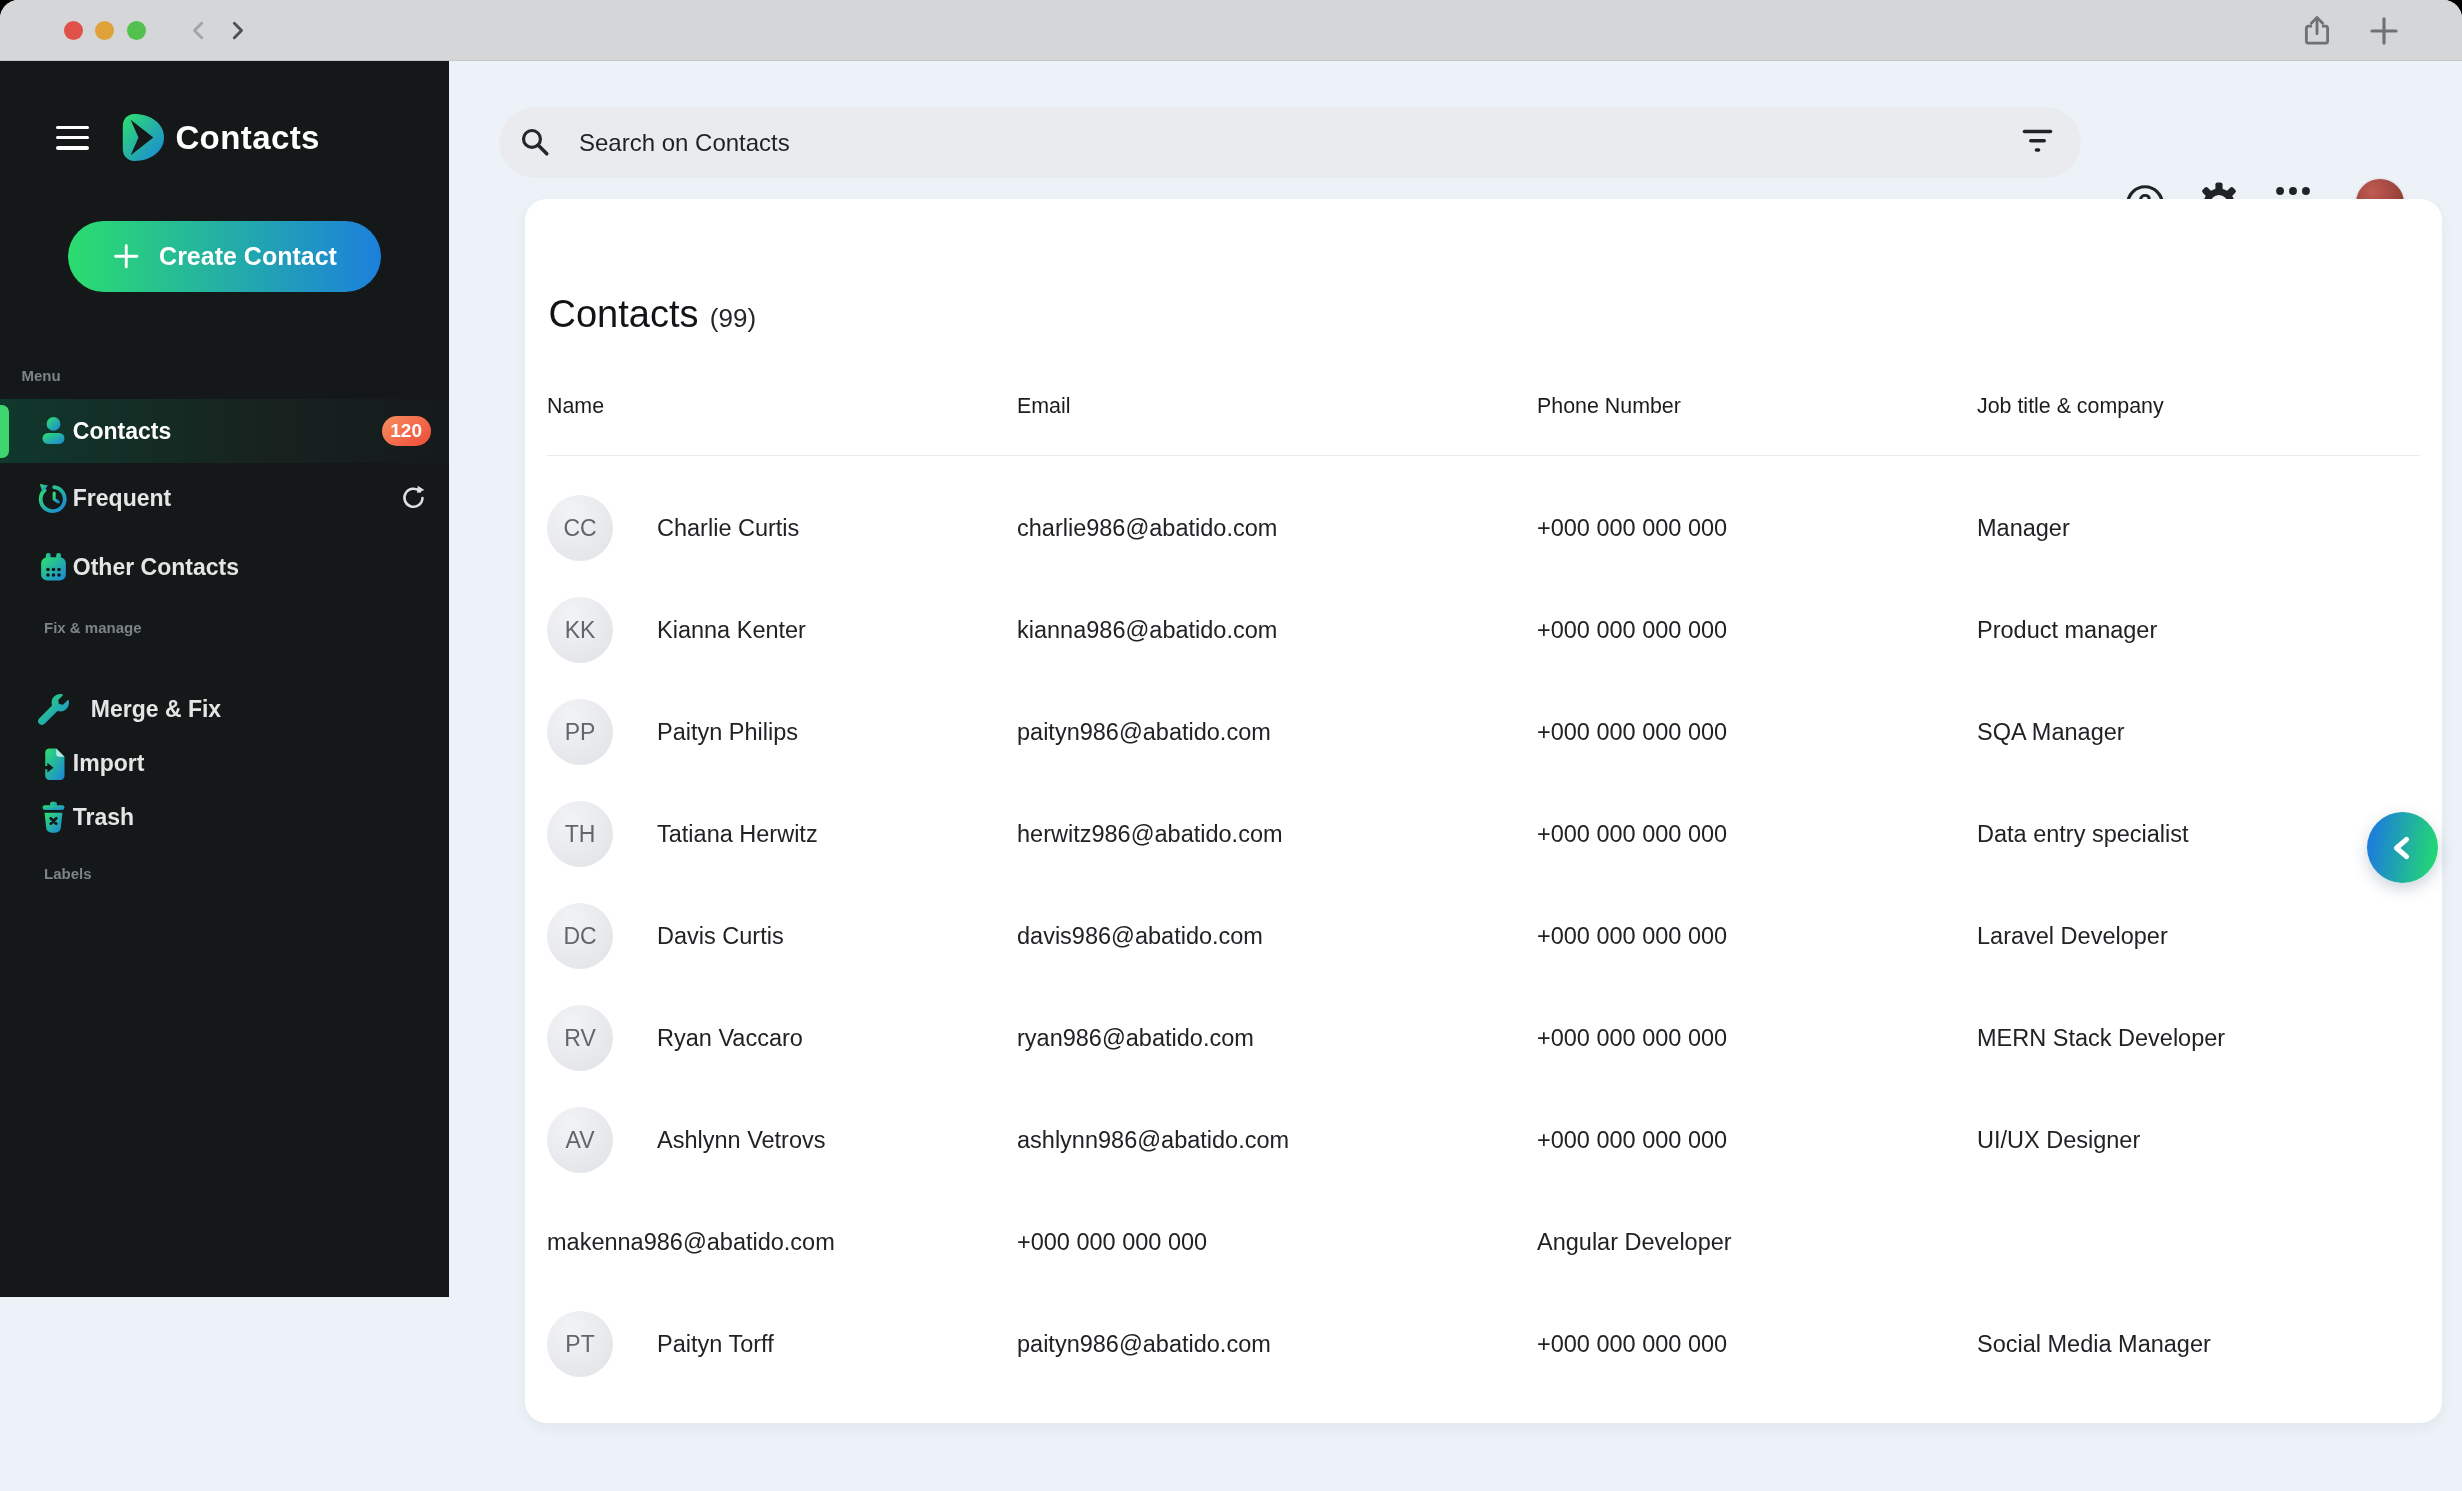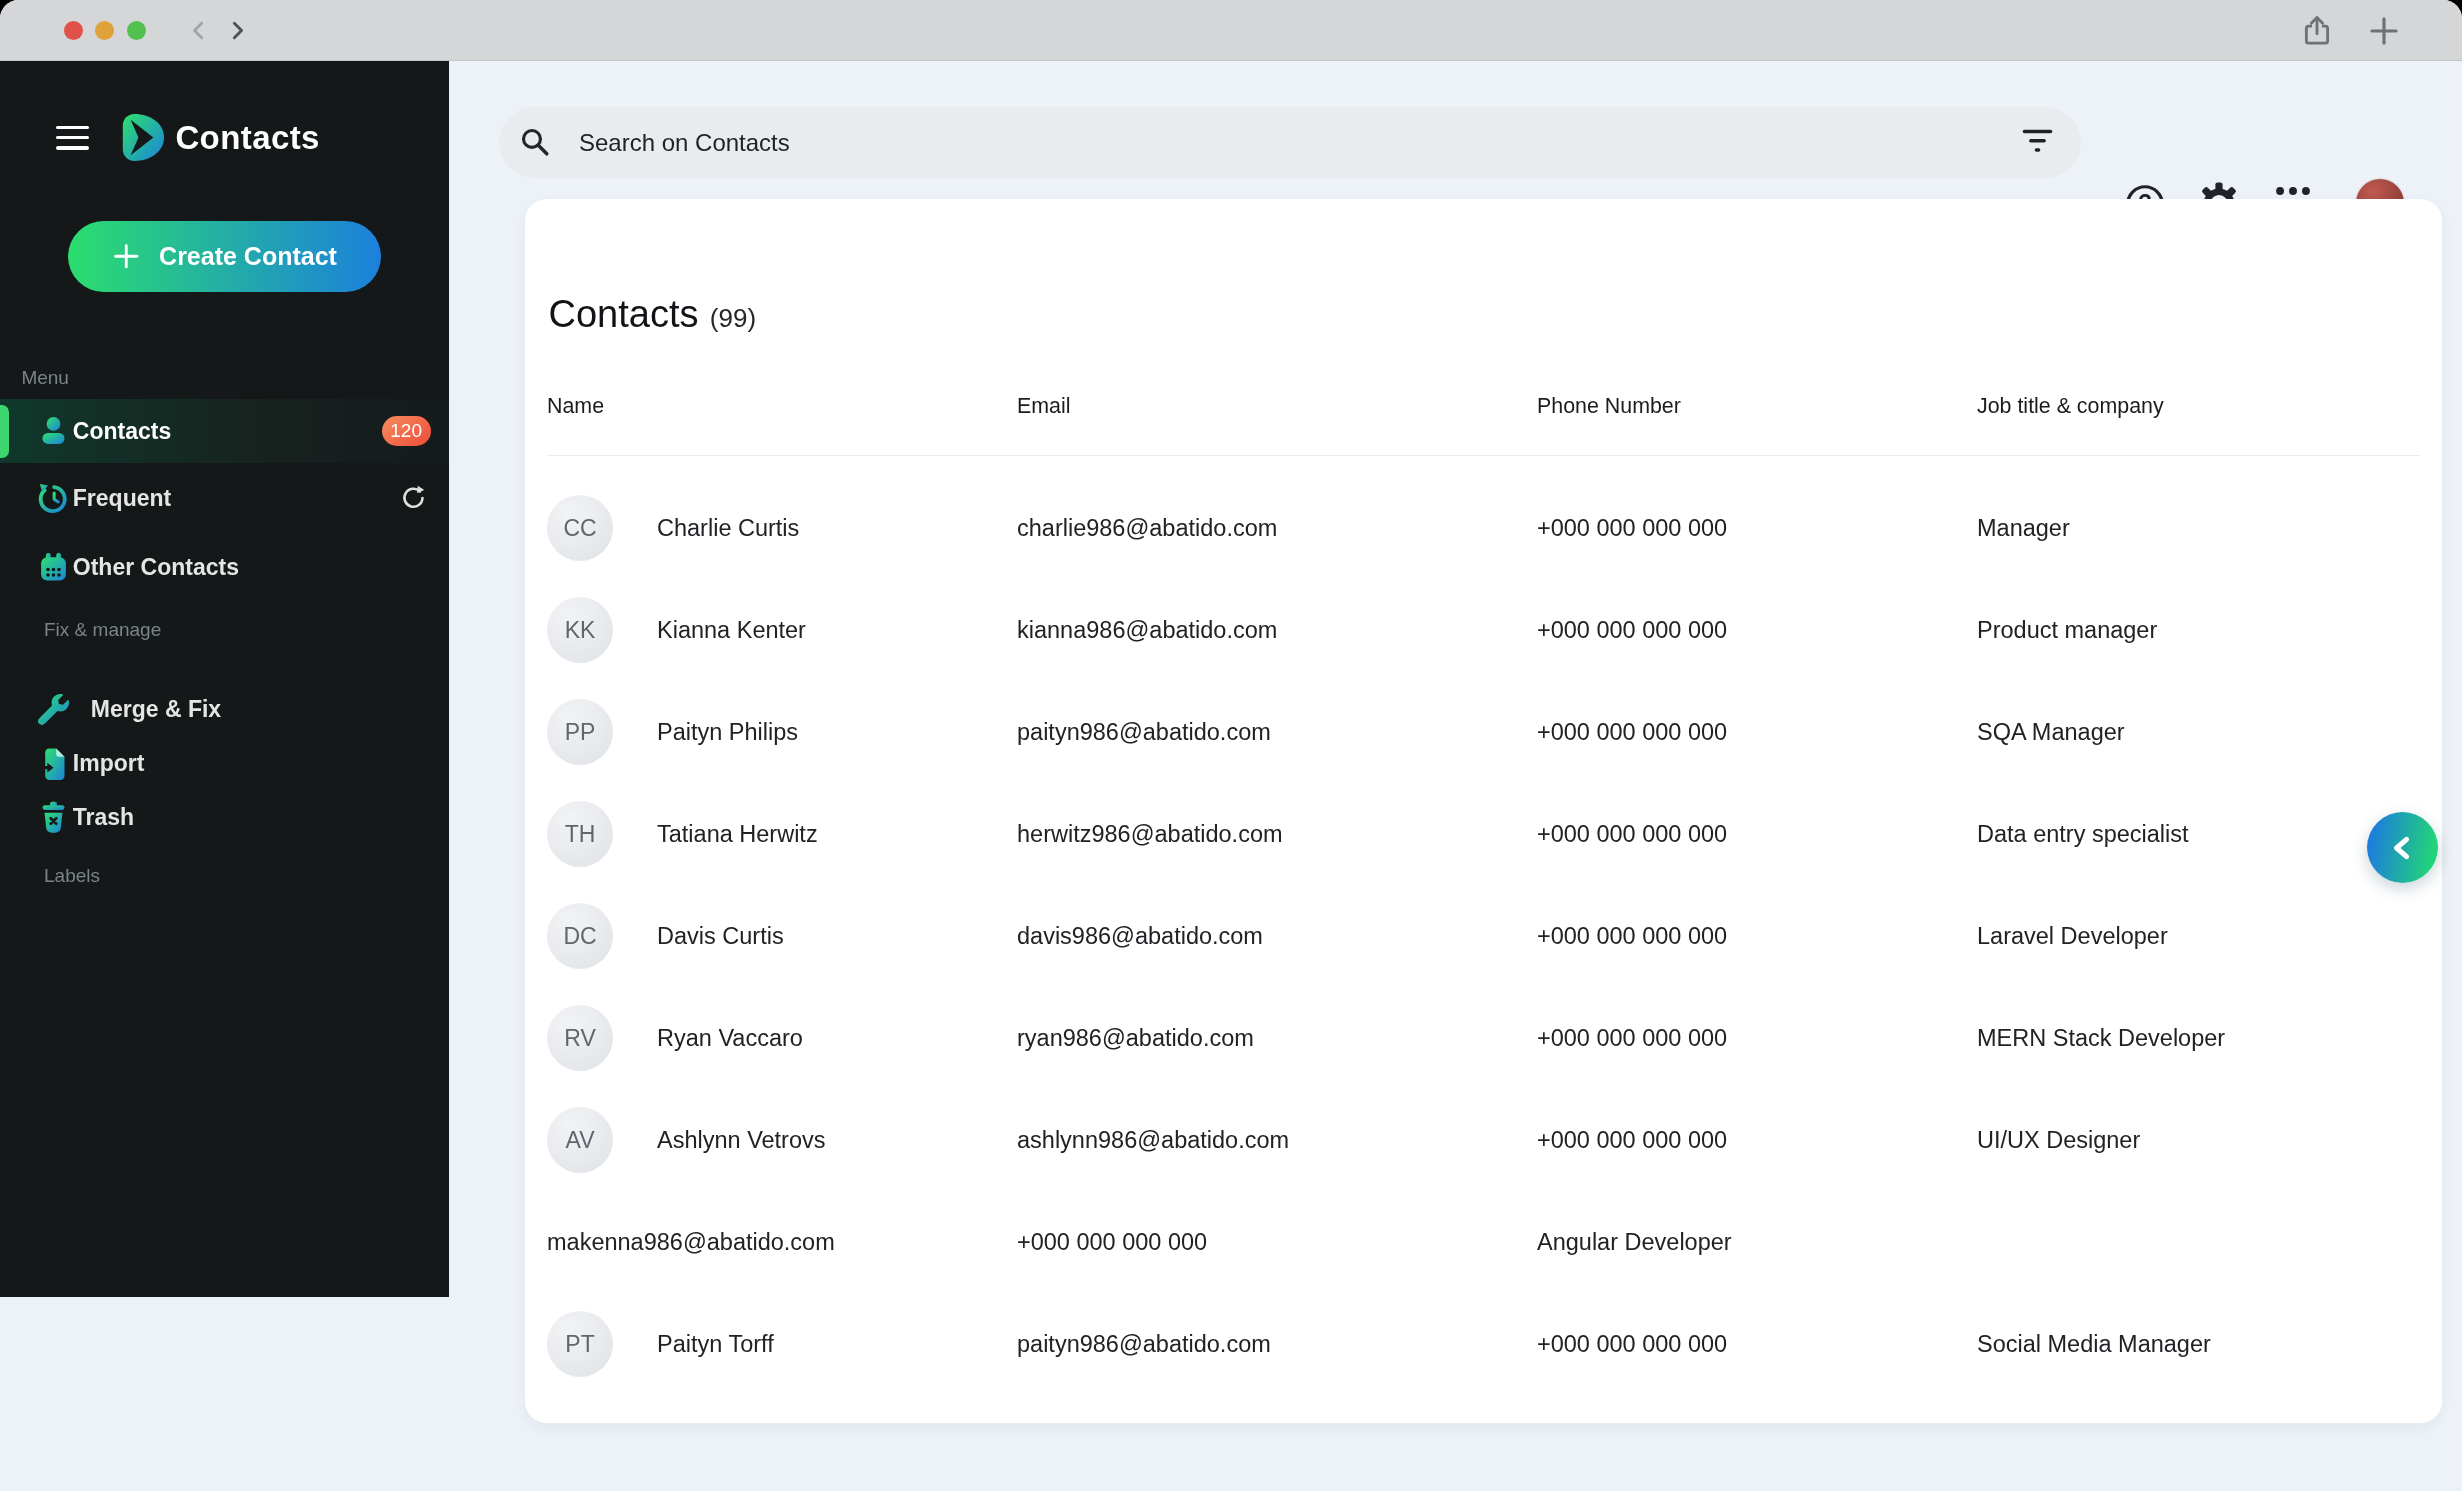--- a/index.html
+++ b/index.html
@@ -30,36 +30,36 @@
   .burger-row { position:absolute; top:53px; left:56px; height:47px; display:flex; align-items:center; }
   .burger { width:33px; height:24px; display:flex; flex-direction:column; justify-content:space-between; cursor:pointer; }
   .burger i { display:block; height:3.6px; border-radius:2.1px; background:#fff; }
   .brand-logo { width:44px; height:47px; margin-left:31px; position:relative; }
   .brand-title { margin-left:11.4px; color:#fff; font-size:33px; font-weight:700; letter-spacing:0.4px; }
 
   .create-btn { position:absolute; top:160px; left:68px; width:313px; height:71px; border-radius:36px;
      background:linear-gradient(90deg,#2BDD6E,#1C80DC); display:flex; align-items:center; justify-content:center;
      gap:18.5px; color:#fff; font-size:25px; font-weight:700; cursor:pointer; }
 
-  .side-label { position:absolute; color:#7B8487; font-size:19px; }
+  .side-label { position:absolute; color:#7B8487; font-size:15px;font-weight:bold; }
   .lbl-menu   { top:306px; left:21.4px; }
   .lbl-fix    { top:558px; left:44px; }
   .lbl-labels { top:804px; left:44px; }
 
   .nav-item { position:absolute; left:0; width:449px; height:64px; display:flex; align-items:center;
               padding-left:37px; cursor:pointer; }
   .ni-contacts { top:338px; background:linear-gradient(90deg,#10382C 0%,#17221F 60%,#151A1B 100%); }
   .ni-frequent { top:405px; } .ni-other { top:474px; }
   .ni-merge { top:616px;gap:18px; } .ni-import { top:670px; } .ni-trash { top:724px; }
   .accent-bar { position:absolute; left:0; top:5.7px; width:9.3px; height:53px; border-radius:0 7.1px 7.1px 0; background:#3DD56D; }
   .nav-ico { width:33px; height:33px; flex-shrink:0; display:flex; align-items:center; justify-content:center; }
   .nav-lbl { margin-left:2.8px; color:#e5e5e5; font-size:23px; font-weight:600; }
   .ni-contacts .nav-lbl { color:#fff; }
   .badge { margin-left:auto; margin-right:18.5px; min-width:37px; height:30px; padding:0 8.5px; border-radius:15px;
-           background:linear-gradient(140deg,#F78E5E,#EE4B3A); color:#fff; font-size:19px; font-weight:400;
+           background:linear-gradient(140deg,#F78E5E,#EE4B3A); color:#fff; font-size:19px; font-weight:700;
            display:flex; align-items:center; justify-content:center; }
   .trail-refresh { margin-left:auto; margin-right:24px; width:26px; height:26px; cursor:pointer; }
 
   
   .search-pill { position:absolute; top:46px; left:50px; width:1582px; height:71px; border-radius:36px;
                  background:#E9EBEE; }
   .search-ico { position:absolute; left:21.4px; top:20px; width:31px; height:31px; }
   .search-input { position:absolute; left:80px; top:0; width:1354px; height:71px; border:0; background:transparent;
                   outline:none; font-family:inherit; font-size:24px; color:#1F2124; }
   .search-input::placeholder { color:#1F2124; opacity:1; }

